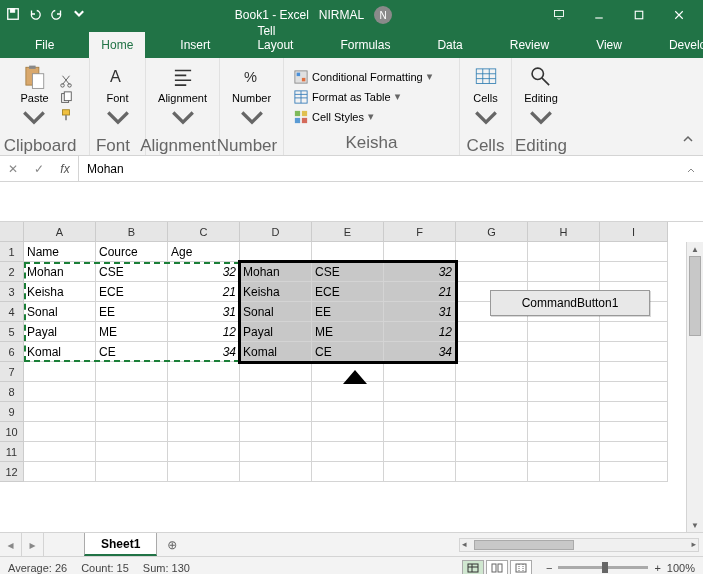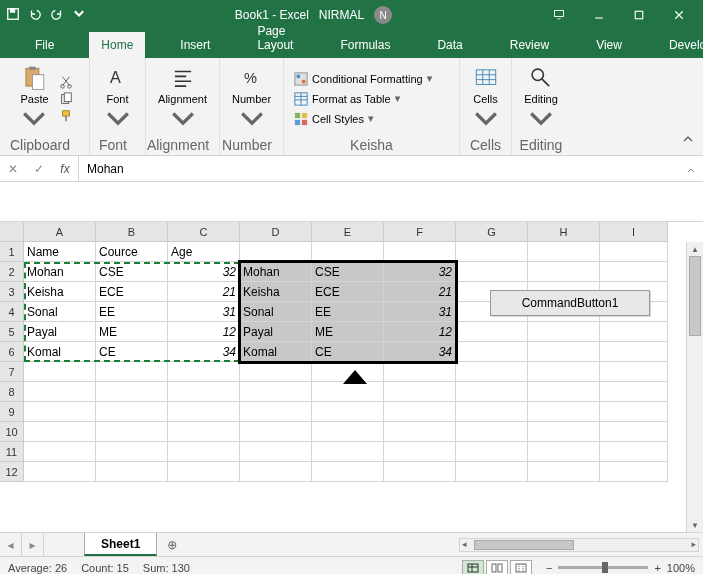--- a/index.html
+++ b/index.html
@@ -16,21 +16,21 @@
 
 .menubar { height: 28px; background: #217346; display: flex; align-items: flex-end; color: #fff; font-size: 12px; }
 .menubar .tab { padding: 6px 12px; cursor: pointer; margin-left: 23px; }
 .menubar .tab.active { background: #f3f3f3; color: #217346; }
 .menubar .spacer { flex: 1; }
 .menubar .tellme { display: flex; align-items: center; gap: 4px; padding: 6px 10px; }
 
 .ribbon { height: 98px; background: #f3f3f3; border-bottom: 1px solid #d4d4d4; display: flex; position: relative; }
 .rgroup { border-right: 1px solid #e1e1e1; padding: 4px 10px 2px 10px; display: flex; flex-direction: column; justify-content: space-between; }
 .rgroup .gcontent { flex: 1; display: flex; align-items: center; justify-content: center; gap: 6px; }
-.rgroup .glabel { font-size: 14px; color: #666; text-align: center; padding-top: 2px; display: flex; align-items: center; justify-content: center; gap: 9px; }
+.rgroup .glabel { font-size: 17px; color: #666; text-align: center; padding-top: 2px; display: flex; align-items: center; justify-content: center; gap: 9px; }
 .rgroup .glabel svg { width: 8px; height: 8px; }
 .bigbtn { display: flex; flex-direction: column; align-items: center; gap: 2px; font-size: 11px; padding: 2px 4px; }
 .bigbtn svg { width: 26px; height: 26px; }
 .smallcol { display: flex; flex-direction: column; gap: 3px; align-items: flex-start; font-size: 11px; }
 .smallcol > div { display: flex; align-items: center; gap: 4px; }
 .smallcol svg { width: 14px; height: 14px; }
 .collapse-ribbon { position: absolute; right: 8px; bottom: 6px; }
 
 .namebox-row { height: 26px; border-bottom: 1px solid #d4d4d4; display: flex; align-items: stretch; }
 .namebox { width: 130px; border-right: 1px solid #d4d4d4; display: flex; align-items: center; padding: 0 6px; justify-content: space-between; }
@@ -123,21 +123,21 @@
           <path d="M3 3 L13 13 M13 3 L3 13" stroke-width="1.5"></path>
         </svg>
       </div>
   </div>
 </div>
 
 <div class="menubar">
   <div class="tab">File</div>
   <div class="tab active">Home</div>
   <div class="tab">Insert</div>
-  <div class="tab">Page Layout</div>
+  <div class="tab">Tell Layout</div>
   <div class="tab">Formulas</div>
   <div class="tab">Data</div>
   <div class="tab">Review</div>
   <div class="tab">View</div>
   <div class="tab">Developer</div>
   <div class="spacer"></div>
   <div class="tellme">
     <svg width="14" height="14" viewBox="0 0 16 16" stroke="#fff" fill="none">
         <circle cx="8" cy="7" r="3"></circle>
         <rect x="7" y="10" width="2" height="4" fill="#fff"></rect>

